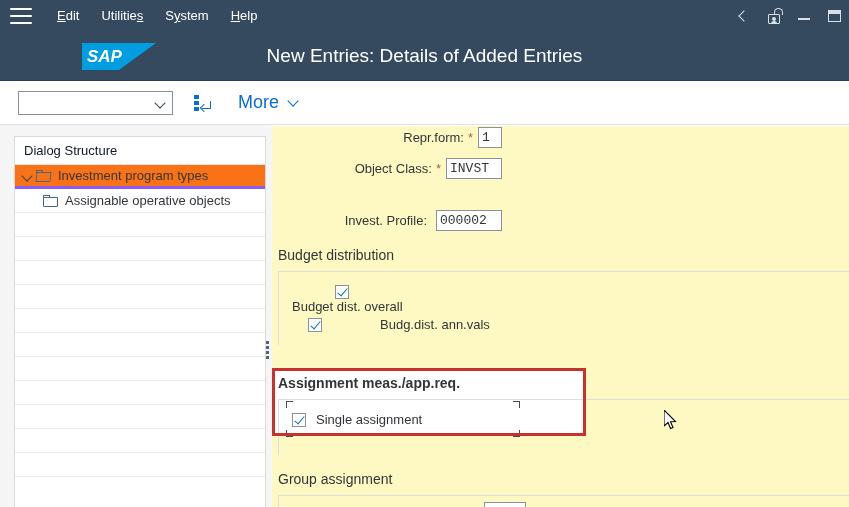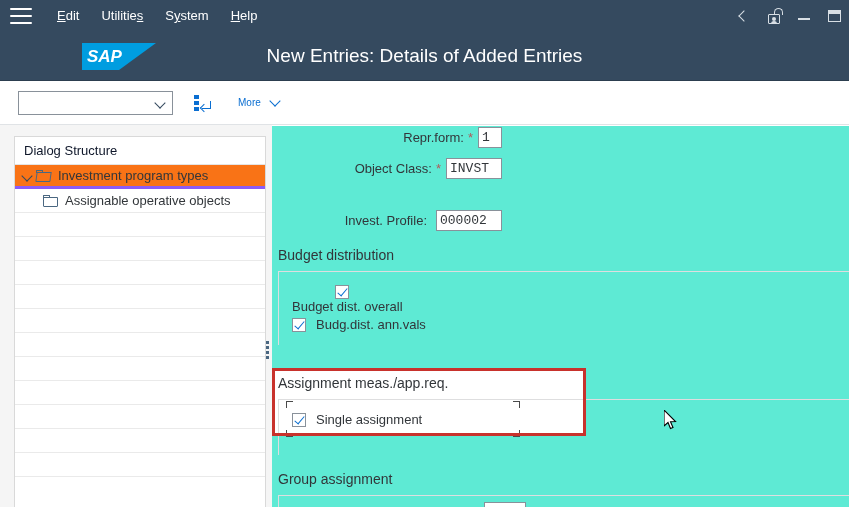--- a/index.html
+++ b/index.html
@@ -133,21 +133,21 @@
   }
   .stack-ico .ret::after {
     content: ''; position: absolute; left: -1px; bottom: -3px;
     width: 5px; height: 5px;
     border-left: 1.4px solid #0a6ed1; border-bottom: 1.4px solid #0a6ed1;
     transform: rotate(45deg);
   }
   .tb-more {
     margin-left: 22px;
     display: flex; align-items: center; gap: 10px;
-    color: #0a6ed1; font-size: 10px; cursor: pointer;
+    color: #0a6ed1; font-size: 18px; cursor: pointer;
   }
   .tb-more .chev-d2 {
     width: 8px; height: 8px;
     border-right: 1.5px solid #0a6ed1; border-bottom: 1.5px solid #0a6ed1;
     transform: rotate(45deg); margin-top: -4px;
   }
 
   
   .content {
     position: absolute; top: 125px; left: 0;
@@ -225,21 +225,21 @@
   }
   .splitter .dots i {
     display: block; width: 3px; height: 3px;
     background: #4a6781;
   }
 
   
   .form-panel {
     position: absolute; left: 272px; top: 0;
     width: 577px; height: 382px;
-    background: #5eead4;
+    background: #fef9c3;
     overflow: hidden;
   }
   .form-white-top {
     position: absolute; left: 0; top: 0;
     width: 577px; height: 1px;
     background: #ffffff;
   }
   .frow {
     position: absolute;
     display: flex; align-items: center;
@@ -451,27 +451,27 @@
         <span class="finput" style="width:66px;">000002</span>
       </div>
 
       <div class="section-title" style="left:6px; top:122px;">Budget distribution</div>
       <div class="groupbox" style="left:6px; top:146px; width:571px; height:74px;"></div>
 
       <div class="cbrow" style="left:20px; top:160px;flex-direction:column;">
         <span class="cbox checked"></span>
         <span class="cblabel">Budget dist. overall</span>
       </div>
-      <div class="cbrow" style="left:20px; top:192px;">
+      <div class="cbrow" style="left:36px; top:192px;gap:48px;">
         <span class="cbox checked"></span>
         <span class="cblabel">Budg.dist. ann.vals</span>
       </div>
 
       <div class="highlight-inner-bg" style="left:3px; top:246px; width:310px; height:62px;"></div>
-      <div class="section-title" style="left:6px; top:250px;">Assignment meas./app.req.</div>
+      <div class="section-title" style="left:6px; top:250px;font-weight:bold;">Assignment meas./app.req.</div>
       <div class="groupbox" style="left:6px; top:274px; width:571px; height:56px;"></div>
 
       <div class="focus-corners" style="left:14px; top:276px; width:234px; height:36px;">
         <i class="tl"></i>
           <i class="tr"></i>
           <i class="bl"></i>
           <i class="br"></i>
       </div>
 
       <div class="cbrow" style="left:20px; top:287px;">

